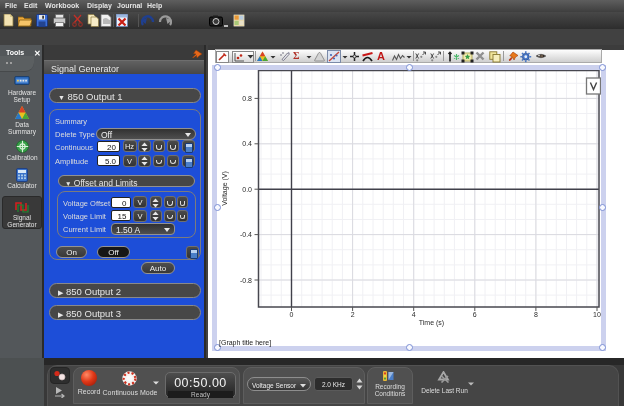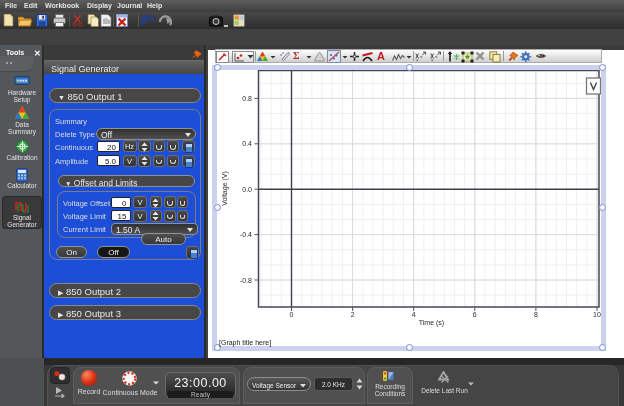--- a/index.html
+++ b/index.html
@@ -241,27 +241,27 @@
 <div class="inp" style="left:67px;top:165px;width:19.5px;">15</div>
 <div class="sbtn" style="left:89px;top:164.5px;width:14px;">V</div>
 <div class="sbtn spin" style="left:105.5px;top:164.5px;width:12.5px;">
         <svg width="9" height="10" style="position:absolute;left:50%;top:0.5px;margin-left:-4.5px" viewBox="0 0 9 10">
           <path d="M4.5 0.6 L7.6 3.9 H1.4 z M4.5 9.4 L1.4 6.1 H7.6 z" fill="#e6e6e6"></path>
         </svg>
       </div>
 <div class="sbtn wav" style="left:119.5px;top:164.5px;width:12px;"></div>
 <div class="sbtn wav" style="left:132.5px;top:164.5px;width:11px;"></div>
 <div class="rowlbl" style="left:19px;top:180px">Current Limit</div>
-<div class="combo" style="left:67px;top:177.5px;width:87px;border-radius:4px;">
+<div class="combo" style="left:67px;top:177.5px;width:64px;border-radius:4px;">
         <span style="position:absolute;left:4px;top:1.5px">1.50 A</span>
         <div class="ar"></div>
       </div>
 <div class="pill" style="left:12px;top:201px;width:31px;">On</div>
 <div class="pill" style="left:53px;top:201px;width:33px;background:#161616;">Off</div>
-<div class="pill" style="left:97px;top:188px;width:45px;">Auto</div>
+<div class="pill" style="left:97px;top:217px;width:34px;">Auto</div>
 <div class="sbtn calc" style="left:142px;top:200.5px;width:13px;height:13px;"></div>
 <div class="outbar" style="top:238px;">
         <div><span style="font-size:7px">▶</span> 850 Output 2</div>
       </div>
 <div class="outbar" style="top:260px;">
         <div><span style="font-size:7px">▶</span> 850 Output 3</div>
       </div>
     </div>
   <div id="page" class="abs">
       <div class="abs" style="left:0;top:0;width:416px;height:4.5px;background:#3c3c3c"></div>
@@ -434,21 +434,21 @@
 <svg class="abs" style="left:121px;top:12px" width="17" height="17" viewBox="0 0 17 17">
         <circle cx="8.5" cy="8.5" r="7.2" fill="#f6f2f0"></circle>
         <circle cx="8.5" cy="8.5" r="5.8" fill="none" stroke="#cc3322" stroke-width="2.2" stroke-dasharray="2.1 2.0"></circle>
         <circle cx="8.5" cy="8.5" r="3" fill="#fbfafa"></circle>
       </svg>
 <div class="blbl" style="left:102px;top:31px;width:56px;">Continuous Mode</div>
 <svg class="abs" style="left:152px;top:22px" width="8" height="6" viewBox="0 0 8 6">
         <path d="M1 1.5 L4 4.5 L7 1.5 z" fill="#ddd"></path>
       </svg>
 <div id="timer" class="abs">
-        <div class="t1">23:00.00</div>
+        <div class="t1">00:50.00</div>
         <div class="t2">Ready</div>
       </div>
 <div class="abs" style="left:247px;top:19px;width:64px;height:14px;border-radius:7px;border:1px solid #8e8e8e;background:linear-gradient(#575757,#353535);">
         <span style="position:absolute;left:4px;top:3.5px;font-size:6.5px;color:#eee">Voltage Sensor</span>
         <svg style="position:absolute;right:3px;top:5px" width="8" height="6" viewBox="0 0 8 6">
           <path d="M1 1 L4 4.5 L7 1 z" fill="#ddd"></path>
         </svg>
       </div>
 <div class="abs" style="left:314px;top:19px;width:39px;height:14px;border-radius:3px;border:1px solid #5a5a5a;background:#2d2d2d;color:#e8e8e8;font-size:6.5px;text-align:center;line-height:13px;">2.0 KHz</div>
 <svg class="abs" style="left:355px;top:19px" width="9" height="14" viewBox="0 0 9 14">

